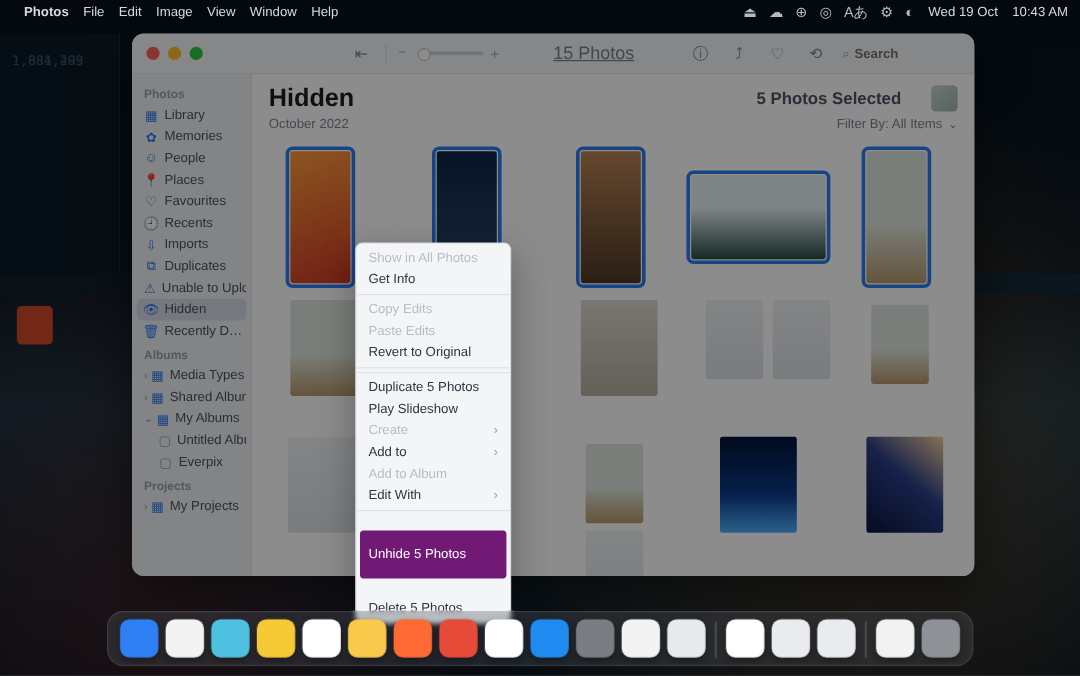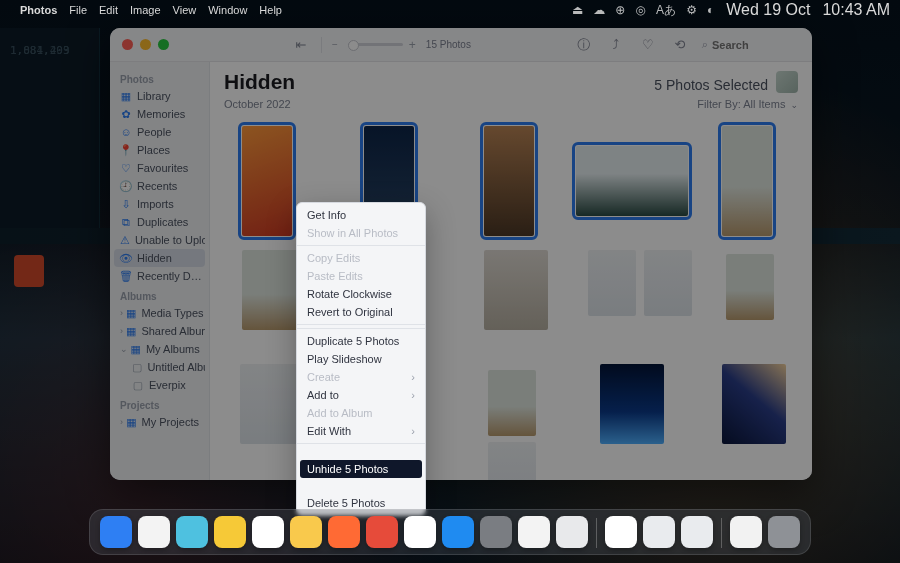--- a/index.html
+++ b/index.html
@@ -23,61 +23,61 @@
 
   
   .menubar { position:absolute; top:0; left:0; right:0; height:20px;
     display:flex; align-items:center; padding:0 10px;
     color:#d9d9d9; font-size:11px; z-index:40; }
   .menubar .apple { font-size:13px; margin-right:10px;}
   .menubar .app-name { font-weight:700; margin-right:12px;}
   .menubar .m { margin-right:12px;text-align:right;}
   .menubar .spacer { flex:1;}
   .menubar .ri { margin-left:10px; opacity:.85; font-size:12px;}
-  .menubar .date { margin-left:12px; font-size:16px;}
+  .menubar .date { margin-left:12px; font-size:11px;}
 
   
   .photos-window { position:absolute; left:110px; top:28px; width:702px; height:452px;
     background:#eceef2; border-radius:10px; overflow:hidden; z-index:30;
     box-shadow:0 12px 40px rgba(0,0,0,.5);}
   .titlebar { height:34px; display:flex; align-items:center; background:#f5f6f8;
     border-bottom:1px solid #e3e4e7;}
   .traffic { display:flex; gap:7px; padding:0 12px;}
   .tl { width:11px; height:11px; border-radius:50%;}
   .tl.r{background:#ff5f57;} .tl.y{background:#febc2e;} .tl.g{background:#28c840;}
   .sidebar-zone{width:100px;}
   .tb-main{flex:1; display:flex; align-items:center; gap:10px; padding:0 10px;}
   .tb-icon{ width:20px; height:18px; display:flex; align-items:center; justify-content:center;
     color:#808593; font-size:13px;}
   .slider{ width:55px; height:3px; background:#cfd2d9; border-radius:2px; position:relative;}
   .slider::after{content:""; position:absolute; left:0; top:-3px; width:9px; height:9px;
     background:#fff; border:1px solid #c6c8cf; border-radius:50%;}
   .tb-plus{color:#9aa0ac; font-size:12px; margin-left:-4px;}
-  .tb-center{flex:1; text-align:left; color:#7b8090; font-size:10px;}
+  .tb-center{flex:1; text-align:center; color:#7b8090; font-size:15px;text-decoration:underline;}
   .tb-right{display:flex; align-items:center; gap:12px;}
   .search{display:flex; align-items:center; gap:4px; color:#9ba0ad; font-size:11px;}
   .search input{border:none; background:transparent; outline:none; width:90px; font-size:11px;font-weight:bold;}
 
   .winbody{display:flex; height:calc(100% - 34px);}
   .sidebar{width:100px; background:#eef0f3; border-right:1px solid #e1e3e7;
     padding:6px 4px; font-size:11px; color:#4b5260; overflow:hidden;}
   .sb-head{color:#9aa0ac; font-size:10px; font-weight:600; padding:6px 6px 2px;}
   .sb-item{display:flex; align-items:center; gap:5px; padding:3px 6px; border-radius:4px;
     white-space:nowrap; overflow:hidden; text-overflow:ellipsis;}
   .sb-item.sel{background:#d6dbe5;}
   .sb-ico{width:12px; height:12px; display:flex; align-items:center; justify-content:center;
     color:#2d7cf0; font-size:11px;}
   .sb-ico.grey{color:#99a0ac;}
   .disc{ width:10px; display:inline-block; color:#9aa0ac; font-size:9px; margin-right:-2px;}
 
   .content{flex:1; background:#fff; position:relative; overflow:hidden;}
   .hdr{padding:8px 14px 0;}
   .hdr h1{font-size:21px; font-weight:700; color:#1c1d22;}
   .hdr-row{display:flex; align-items:center;}
-  .hdr .sel-info{margin-left:auto; display:flex; align-items:flex-end; gap:8px;}
+  .hdr .sel-info{margin-left:auto; display:flex; align-items:center; gap:25px;font-weight:bold;}
   .sel-info span{font-size:14px; color:#4b5260;}
   .sel-thumb{width:22px; height:22px; border-radius:4px; background:linear-gradient(135deg,#c8d8d0,#9fb5ab);}
   .subrow{display:flex; align-items:center; padding:4px 14px 0; font-size:11px; color:#7d8392;}
   .subrow .filt{margin-left:auto;}
   .chev{font-size:9px; margin-left:2px;}
 
   
   .grid{position:absolute; left:14px; right:14px; top:64px; bottom:0;}
   .thumb{position:absolute; border-radius:2px; background:#ccc;}
   .thumb.sel{outline:3px solid #2d7cf0; outline-offset:1px;}
@@ -95,21 +95,21 @@
   .tg8{background:linear-gradient(#031437,#0b3a8a 60%,#4fb0ff);} 
   .tg9{background:linear-gradient(40deg,#0a163a,#2a3d88 55%,#f2cf9a);} 
 
   
   .ctx{position:absolute; z-index:50; left:296px; top:202px; width:130px;
     background:#f4f5f7; border:1px solid #d6d9df; border-radius:6px;
     box-shadow:0 10px 30px rgba(0,0,0,.3); padding:3px 0; font-size:11px; color:#303440;}
   .ctx .row{padding:3px 10px; white-space:nowrap;}
   .ctx .row.dis{color:#b8bcc5;}
   .ctx .row.sub::after{content:"›"; float:right; color:#9aa0ac;}
-  .ctx .row.hl{background:#0f172a; color:#fff; border-radius:3px; margin:16px 3px; padding:3px 7px;}
+  .ctx .row.hl{background:#701a75; color:#fff; border-radius:3px; margin:16px 3px; padding:14px 7px;}
   .ctx hr{border:none; border-top:1px solid #dfe2e7; margin:3px 0;}
 
   
   .dock{position:absolute; left:50%; bottom:8px; transform:translateX(-50%);
     display:flex; align-items:flex-end; gap:6px; padding:6px 10px;
     background:rgba(80,85,95,.35); border:1px solid rgba(255,255,255,.12);
     border-radius:14px; backdrop-filter:blur(2px); z-index:60;}
   .dock .di{width:32px; height:32px; border-radius:8px;
     box-shadow:0 2px 5px rgba(0,0,0,.3);}
   .dock .sep{width:1px; height:30px; background:rgba(255,255,255,.25); margin:0 2px;}
@@ -274,26 +274,25 @@
           <div class="thumb tiny tg5" style="left: 264px; top: 244px;"></div>
           <div class="thumb tiny tg7" style="left: 264px; top: 316px;"></div>
           <div class="thumb sq tg8" style="left: 376px; top: 238px;"></div>
           <div class="thumb sq tg9" style="left: 498px; top: 238px;"></div>
         </div>
     </div>
   </div>
 </div>
 
 <div class="ctx" id="ctx">
+    <div class="row dis">Show in All Photos</div>
     <div class="row">Get Info</div>
-    <div class="row dis">Show in All Photos</div>
     <hr>
     <div class="row dis">Copy Edits</div>
     <div class="row dis">Paste Edits</div>
-    <div class="row">Rotate Clockwise</div>
     <div class="row">Revert to Original</div>
     <hr>
     <hr>
     <div class="row">Duplicate 5 Photos</div>
     <div class="row">Play Slideshow</div>
     <div class="row dis sub">Create</div>
     <div class="row sub">Add to</div>
     <div class="row dis">Add to Album</div>
     <div class="row sub">Edit With</div>
     <hr>

